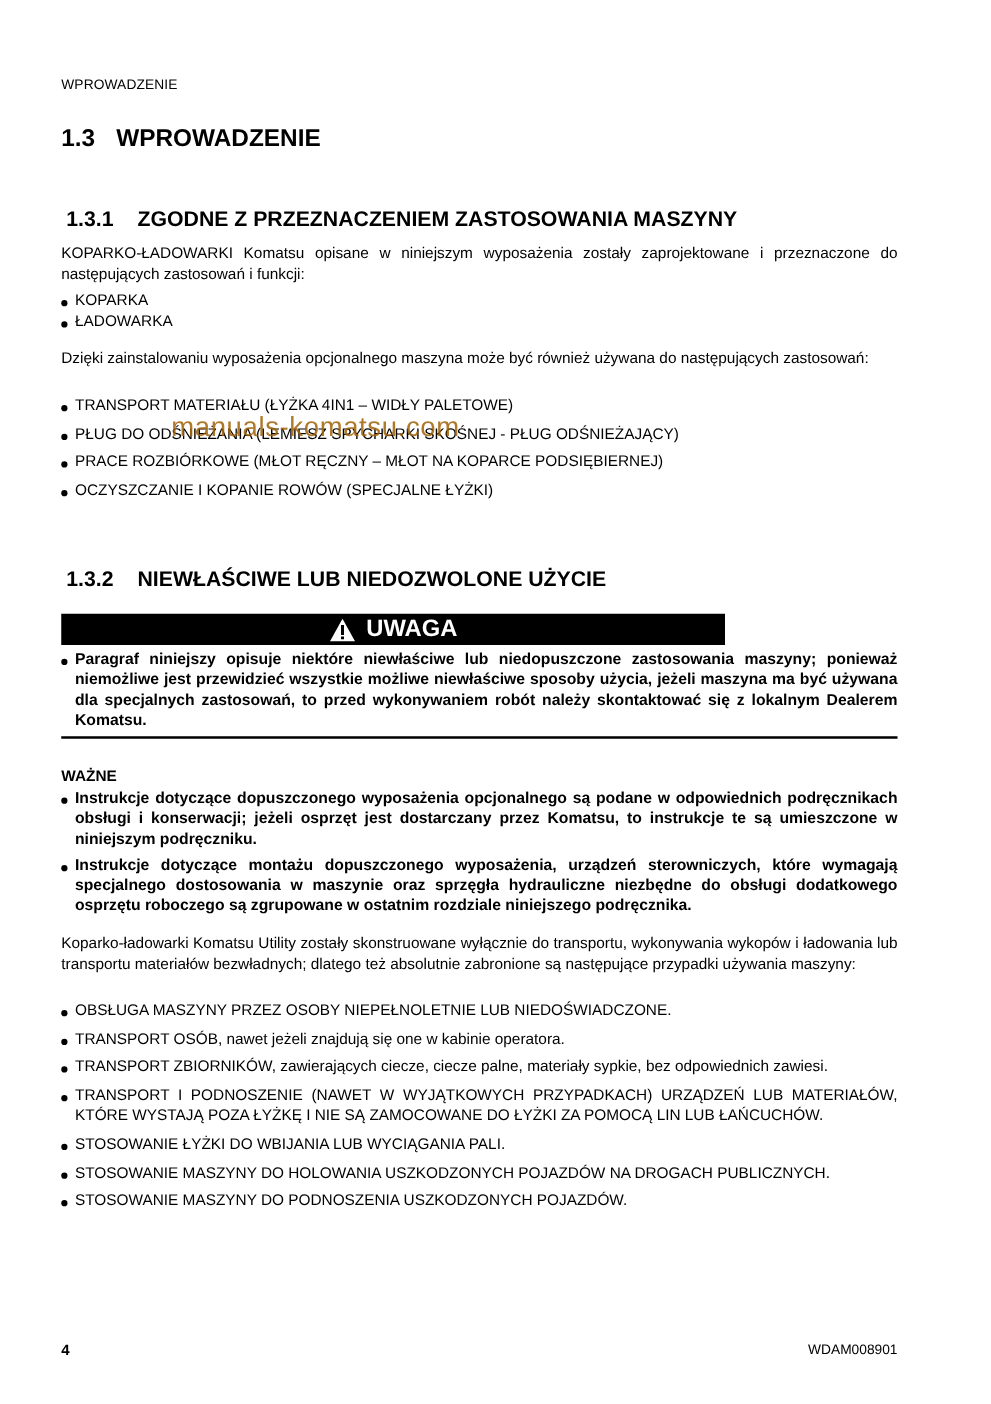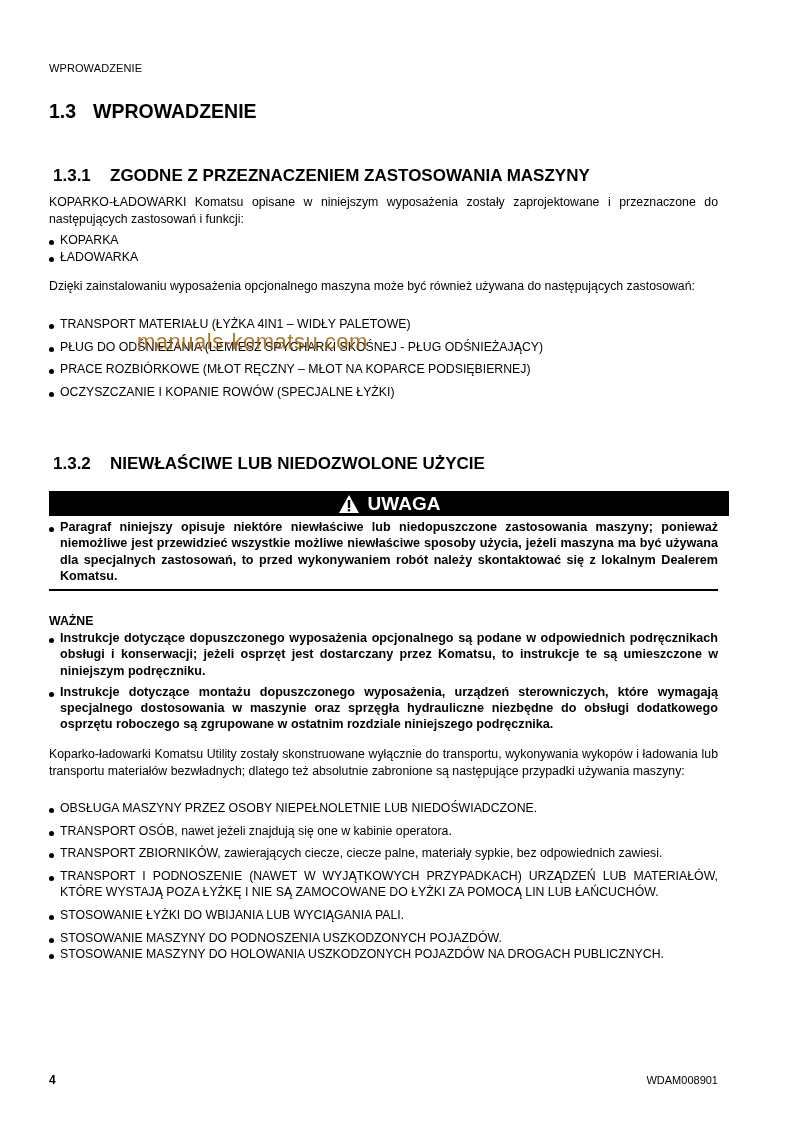--- a/index.html
+++ b/index.html
@@ -8,21 +8,21 @@
   .page { position: absolute; left: 49px; top: 0; width: 669px; }
   .running-header { position: absolute; top: 62px; left: 0; font-size: 11px; letter-spacing: 0.1px; }
   .h1 { position: absolute; top: 100px; left: 0; font-size: 19.5px; font-weight: bold; margin: 0; }
   .h1 .num { display: inline-block; width: 44px; }
   .h2 { font-size: 17px; font-weight: bold; margin: 0; position: absolute; left: 4px; }
   .h2 .num { display: inline-block; width: 57px; }
   .para { position: absolute; left: 0; width: 669px; font-size: 12.3px; line-height: 16.6px; text-align: justify; margin: 0; }
   .blist { position: absolute; left: 0; width: 669px; margin: 0; padding: 0; list-style: none; font-size: 12.3px; }
   .blist li { position: relative; padding-left: 11px; line-height: 16.6px; text-align: justify; }
   .blist li::before { content: ""; position: absolute; left: 0; top: 8px; width: 5px; height: 5px; border-radius: 50%; background: #000; }
-  .warn-bar { position: absolute; left: 0; top: 491px; width: 680px; height: 25px; background: #000; color: #fff;
+  .warn-bar { position: absolute; left: 0; top: 491px; width: 531px; height: 25px; background: #000; color: #fff;
               display: flex; align-items: center; justify-content: center; font-size: 19px; font-weight: bold; }
   .warn-bar svg { margin-right: 8px; }
   .warn-body { position: absolute; left: 0; top: 519px; width: 669px; font-size: 12.6px; font-weight: bold; line-height: 16.3px; }
   .warn-body li { padding-left: 11px; }
   .rule { position: absolute; left: 0; width: 669px; height: 2px; background: #000; }
   .important-label { position: absolute; left: 0; top: 614px; font-size: 12.3px; font-weight: bold; }
   .bold-list { font-weight: bold; font-size: 12.6px; }
   .bold-list li { line-height: 16.3px; }
   .footer-page { position: absolute; left: 0; top: 1073px; font-size: 12px; font-weight: bold; }
   .footer-code { position: absolute; right: 0; top: 1074px; font-size: 11px; }
@@ -87,21 +87,21 @@
   </ul>
 
   <p class="para" style="top:746px;">Koparko-ładowarki Komatsu Utility zostały skonstruowane wyłącznie do transportu, wykonywania wykopów i ładowania lub transportu materiałów bezwładnych; dlatego też absolutnie zabronione są następujące przypadki używania maszyny:</p>
 
   <ul class="blist" style="top:800px;">
     <li style="margin-bottom:6px;">OBSŁUGA MASZYNY PRZEZ OSOBY NIEPEŁNOLETNIE LUB NIEDOŚWIADCZONE.</li>
     <li style="margin-bottom:6px;">TRANSPORT OSÓB, nawet jeżeli znajdują się one w kabinie operatora.</li>
     <li style="margin-bottom:6px;">TRANSPORT ZBIORNIKÓW, zawierających ciecze, ciecze palne, materiały sypkie, bez odpowiednich zawiesi.</li>
     <li style="margin-bottom:6px;">TRANSPORT I PODNOSZENIE (NAWET W WYJĄTKOWYCH PRZYPADKACH) URZĄDZEŃ LUB MATERIAŁÓW, KTÓRE WYSTAJĄ POZA ŁYŻKĘ I NIE SĄ ZAMOCOWANE DO ŁYŻKI ZA POMOCĄ LIN LUB ŁAŃCUCHÓW.</li>
     <li style="margin-bottom:6px;">STOSOWANIE ŁYŻKI DO WBIJANIA LUB WYCIĄGANIA PALI.</li>
+    <li style="margin-bottom:6px;">STOSOWANIE MASZYNY DO HOLOWANIA USZKODZONYCH POJAZDÓW NA DROGACH PUBLICZNYCH.</li>
     <li>STOSOWANIE MASZYNY DO PODNOSZENIA USZKODZONYCH POJAZDÓW.</li>
-    <li style="margin-bottom:6px;">STOSOWANIE MASZYNY DO HOLOWANIA USZKODZONYCH POJAZDÓW NA DROGACH PUBLICZNYCH.</li>
   </ul>
 
   <div class="footer-page">4</div>
   <div class="footer-code">WDAM008901</div>
 </div>
 
 <div class="watermark">manuals-komatsu.com</div>
 
 </body></html>

